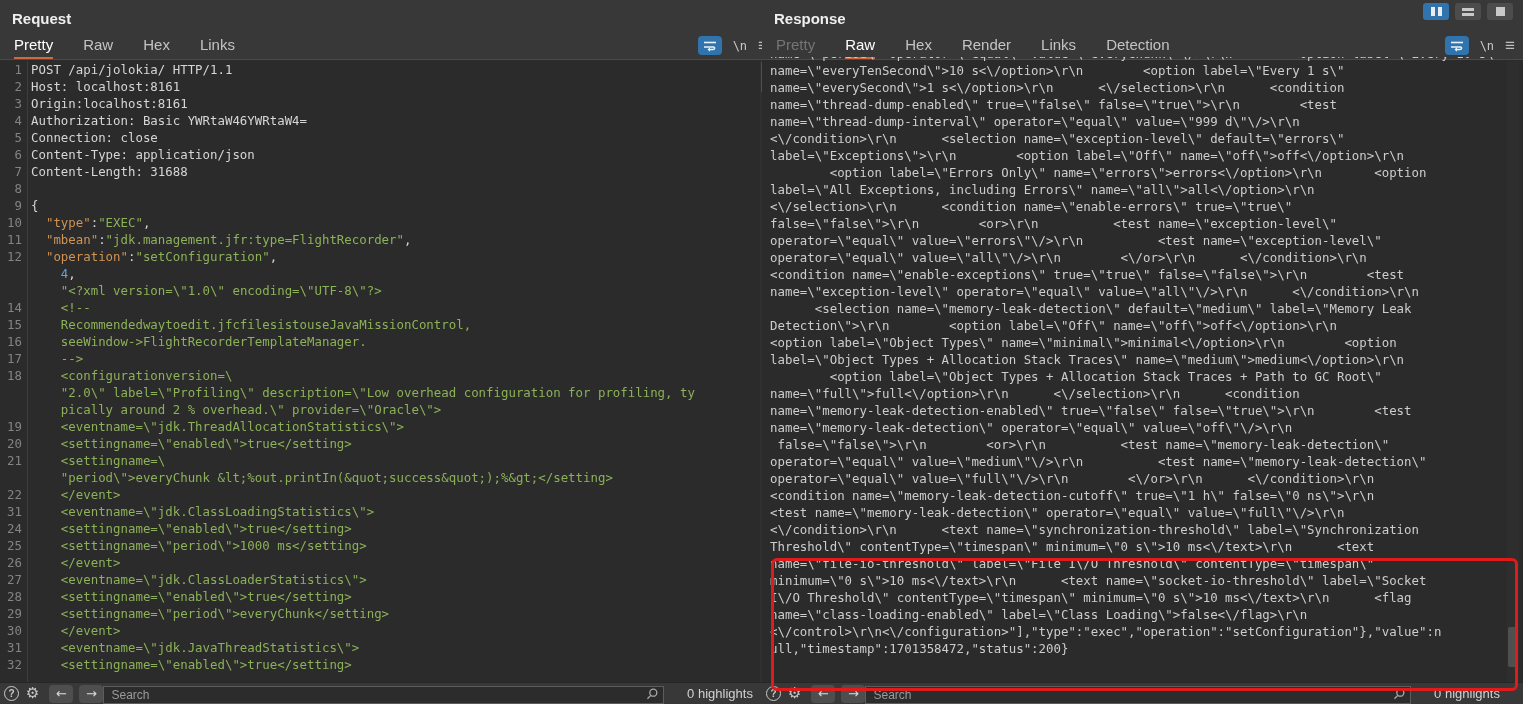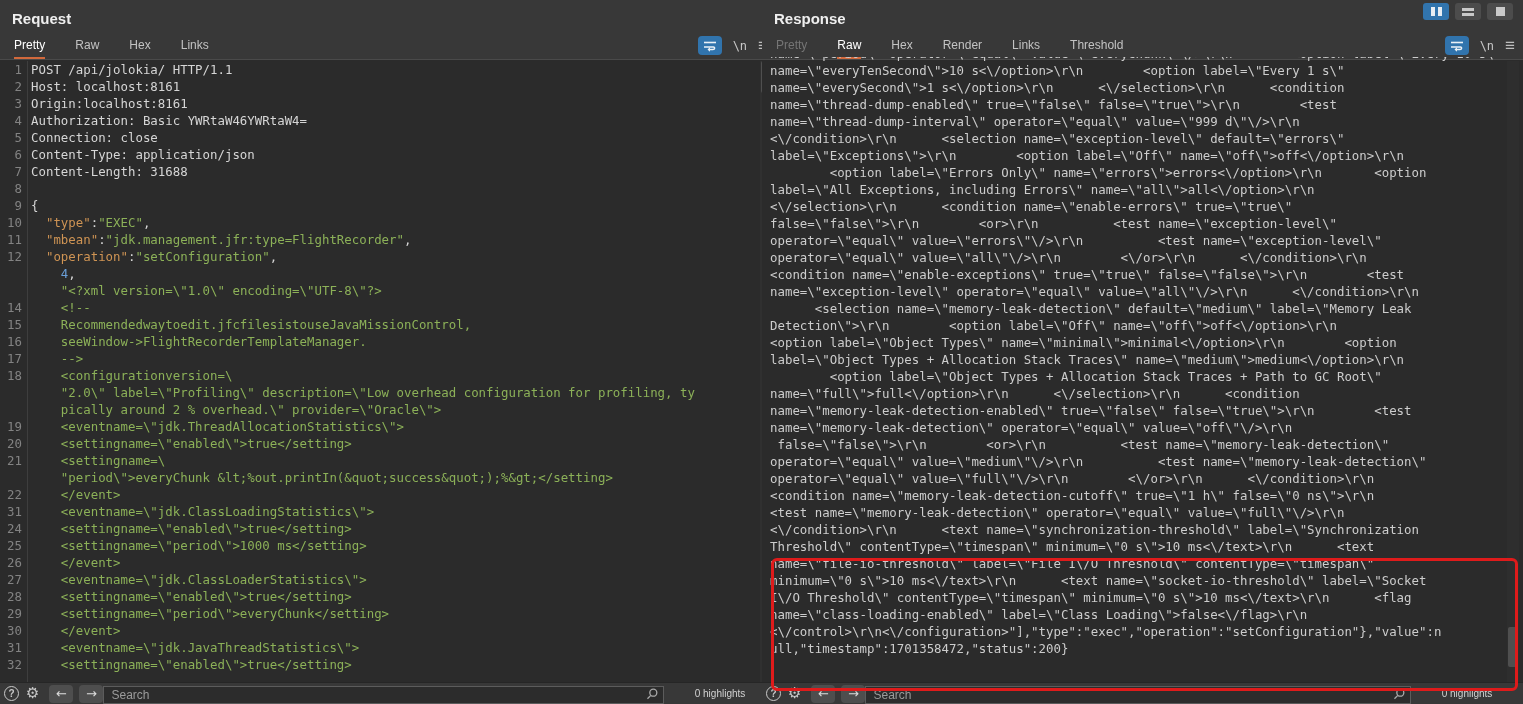--- a/index.html
+++ b/index.html
@@ -4,21 +4,21 @@
 <style>
   html,body{margin:0;padding:0;background:#1d1d1d;}
   .app{position:relative;width:1523px;height:704px;background:#242424;overflow:hidden;
        font-family:"Liberation Sans","DejaVu Sans",sans-serif;}
   .panel{position:absolute;top:0;bottom:0;background:#2b2b2b;}
   .panel.left{left:0;width:757px;padding-left:19px;}
   .panel.right{left:762px;width:761px;}
   .chrome{position:absolute;top:0;left:0;right:0;height:60px;background:#383838;border-bottom:1px solid #4a4a4a;box-sizing:border-box;}
   .ptitle{position:absolute;top:10px;left:12px;font-size:15px;font-weight:bold;color:#efefef;}
   .tabs{position:absolute;left:14px;bottom:0;display:flex;gap:30px;height:26px;}
-  .tab{font-size:12px;color:#c3c3c3;line-height:24px;border-bottom:2px solid transparent;cursor:default;}
+  .tab{font-size:15px;color:#c3c3c3;line-height:24px;border-bottom:2px solid transparent;cursor:default;}
   .tab.active{color:#ffffff;border-bottom-color:#d2693c;}
   .tab.disabled{color:#757575;}
   .tabctl{position:absolute;right:8px;bottom:4px;display:flex;align-items:center;gap:11px;}
   .wrapbtn{width:24px;height:19px;border-radius:4px;background:#3174ad;display:flex;align-items:center;justify-content:center;}
   .nl{color:#c9c9c9;font-size:12px;font-family:"DejaVu Sans Mono",monospace;}
   .burger{color:#bdbdbd;font-size:17px;line-height:17px;}
   
   .winctl{position:absolute;top:3px;right:10px;display:flex;gap:6px;}
   .wc{width:26px;height:17px;border-radius:3px;background:#4c4c4c;display:flex;align-items:center;justify-content:center;gap:3px;}
   .wc.blue{background:#3174ad;}
@@ -55,21 +55,21 @@
   .gearicon{flex:none;color:#c9c9c9;font-size:15px;margin-left:7px;line-height:15px;font-family:"DejaVu Sans",sans-serif;}
   .navbtn{flex:none;width:24px;height:18px;margin-left:10px;background:#4e4e4e;border-radius:4px;color:#dcdcdc;
           font-size:13px;display:flex;align-items:center;justify-content:center;font-family:"DejaVu Sans",sans-serif;}
   .navbtn + .navbtn{margin-left:6px;}
   .searchwrap{position:relative;flex:1;height:18px;}
   .searchwrap input{width:100%;height:100%;box-sizing:border-box;background:#2c2c2c;border:1px solid #5c5c5c;
                     color:#d6d6d6;font-size:12px;padding:0 24px 0 7px;outline:none;
                     font-family:"Liberation Sans","DejaVu Sans",sans-serif;}
   .searchwrap input::placeholder{color:#9b9b9b;}
   .mag{position:absolute;right:5px;top:2px;}
-  .hl{flex:none;width:112px;text-align:center;color:#d2d2d2;font-size:10px;}
+  .hl{flex:none;width:112px;text-align:center;color:#d2d2d2;font-size:13px;}
   
   .redbox{position:absolute;left:771px;top:558px;width:747px;height:133px;border:3px solid #df1b1b;
           border-radius:6px;box-sizing:border-box;z-index:20;pointer-events:none;}
 </style>
 </head>
 <body>
 
 <div class="app">
 
   <section class="panel left">
@@ -278,21 +278,21 @@
         <span class="wc">
             <span class="sq"></span>
           </span>
       </div>
       <div class="tabs">
         <span class="tab disabled">Pretty</span>
         <span class="tab active">Raw</span>
         <span class="tab">Hex</span>
         <span class="tab">Render</span>
         <span class="tab">Links</span>
-        <span class="tab">Threshold</span>
+        <span class="tab">Detection</span>
       </div>
       <div class="tabctl">
         <span class="wrapbtn">
           <svg width="14" height="12" viewBox="0 0 14 12">
             <path d="M1 2.5 H13" stroke="#eaf1f7" stroke-width="1.6" fill="none"></path>
             <path d="M1 7 H10.5 C12 7 12 9.5 10 9.5 H5.5" stroke="#eaf1f7" stroke-width="1.6" fill="none"></path>
             <path d="M7 7.2 L4.5 9.5 L7 11.8 Z" fill="#eaf1f7"></path>
           </svg>
         </span>
         <span class="nl">\n</span>

